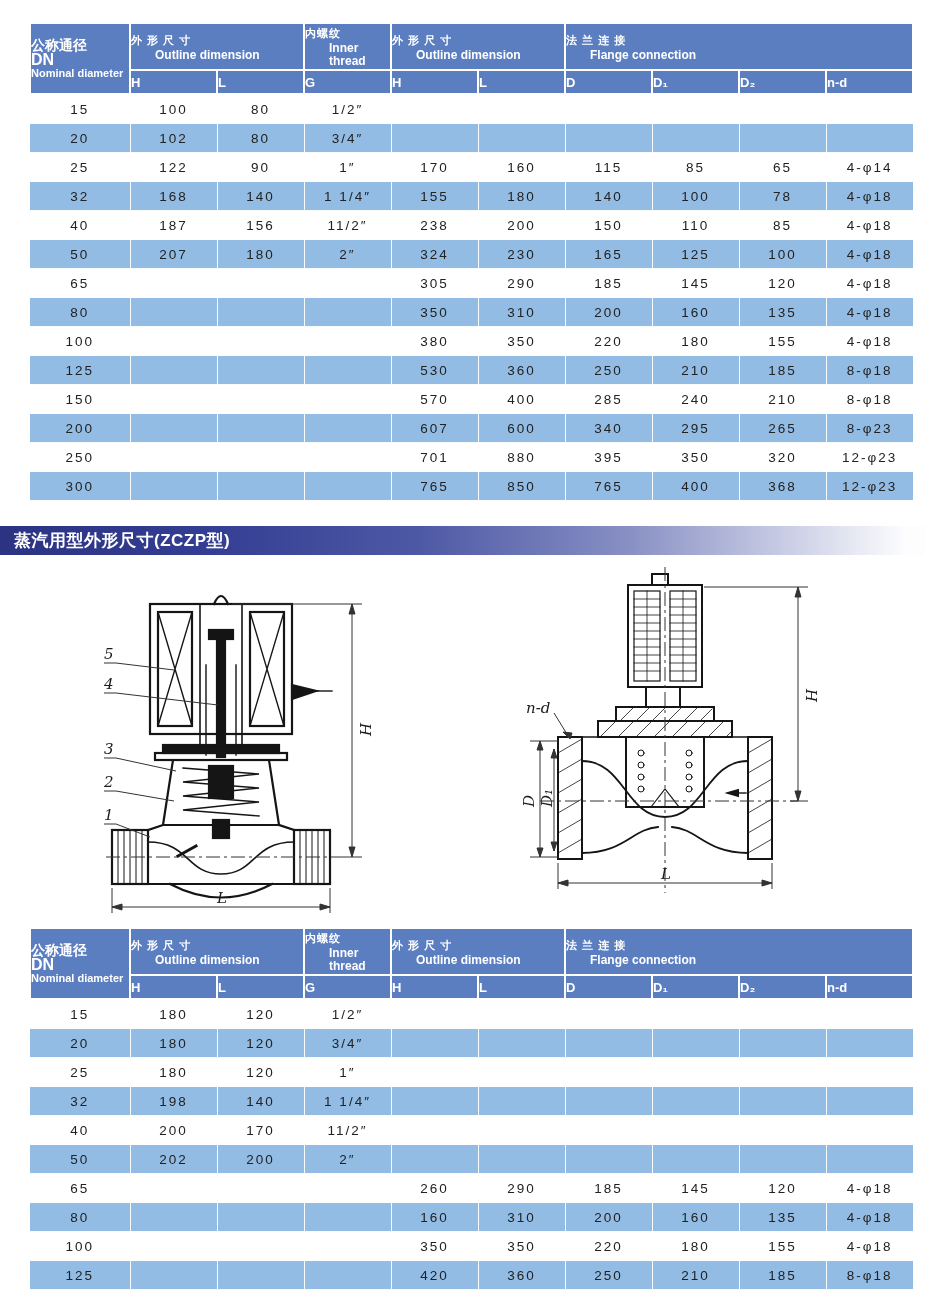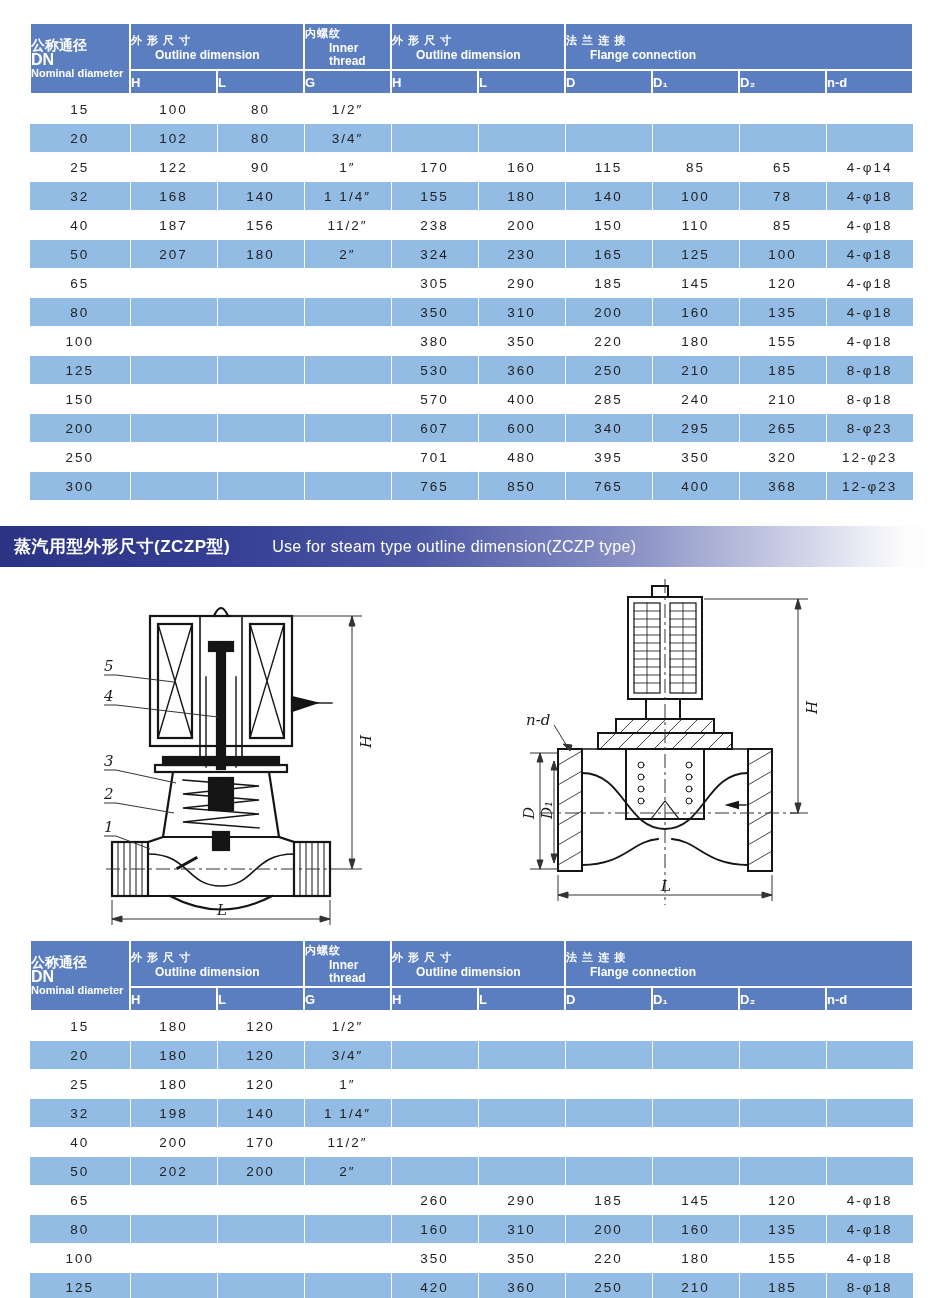--- a/index.html
+++ b/index.html
@@ -27,21 +27,21 @@
   .dnen2{font-size:11px;line-height:13px;font-weight:bold;}
   table.vtab td{
     height:26px;text-align:center;vertical-align:middle;color:#222;
     font-size:13.5px;letter-spacing:2px;
     border-right:1px solid rgba(255,255,255,.95);
     border-top:1px solid rgba(255,255,255,.95);
   }
   table.vtab tbody tr:nth-child(even){background:#92bce4;}
   
   .banner{
-    margin-top:26px;height:41px;width:925px;
+    margin-top:26px;height:29px;width:925px;
     background:linear-gradient(90deg,#2b3383 0%,#333d92 22%,#4d58a5 45%,#8890c4 68%,#c9cde5 85%,#fdfdfe 98%);
     display:flex;align-items:center;color:#fff;
   }
   .banner .b-zh{font-size:17px;font-weight:bold;margin-left:14px;letter-spacing:.5px;}
   .banner .b-en{font-size:16px;margin-left:42px;letter-spacing:.3px;}
   
   .diagrams{
     height:372px;display:flex;align-items:flex-start;
     padding-left:70px;box-sizing:border-box;
   }
@@ -247,21 +247,21 @@
           <td>295</td>
           <td>265</td>
           <td>8-φ23</td>
         </tr>
         <tr>
           <td>250</td>
           <td></td>
           <td></td>
           <td></td>
           <td>701</td>
-          <td>480</td>
+          <td>880</td>
           <td>395</td>
           <td>350</td>
           <td>320</td>
           <td>12-φ23</td>
         </tr>
         <tr>
           <td>300</td>
           <td></td>
           <td></td>
           <td></td>
@@ -270,21 +270,20 @@
           <td>765</td>
           <td>400</td>
           <td>368</td>
           <td>12-φ23</td>
         </tr>
       </tbody>
   </table>
 
   <div class="banner">
     <span class="b-zh">蒸汽用型外形尺寸(ZCZP型)</span>
-    <span class="b-en">Use for steam type outline dimension(ZCZP type)</span>
   </div>
 
   <div class="diagrams">
 
     <svg class="dia" width="310" height="350" viewBox="0 0 310 350">
       <g stroke="#151515" fill="none" stroke-width="2.2" stroke-linecap="square">
         <path d="M144,31 q7,-16 14,0"></path>
         <rect x="80" y="31" width="142" height="130"></rect>
         <rect x="88" y="39" width="34" height="114"></rect>
         <rect x="180" y="39" width="34" height="114"></rect>

